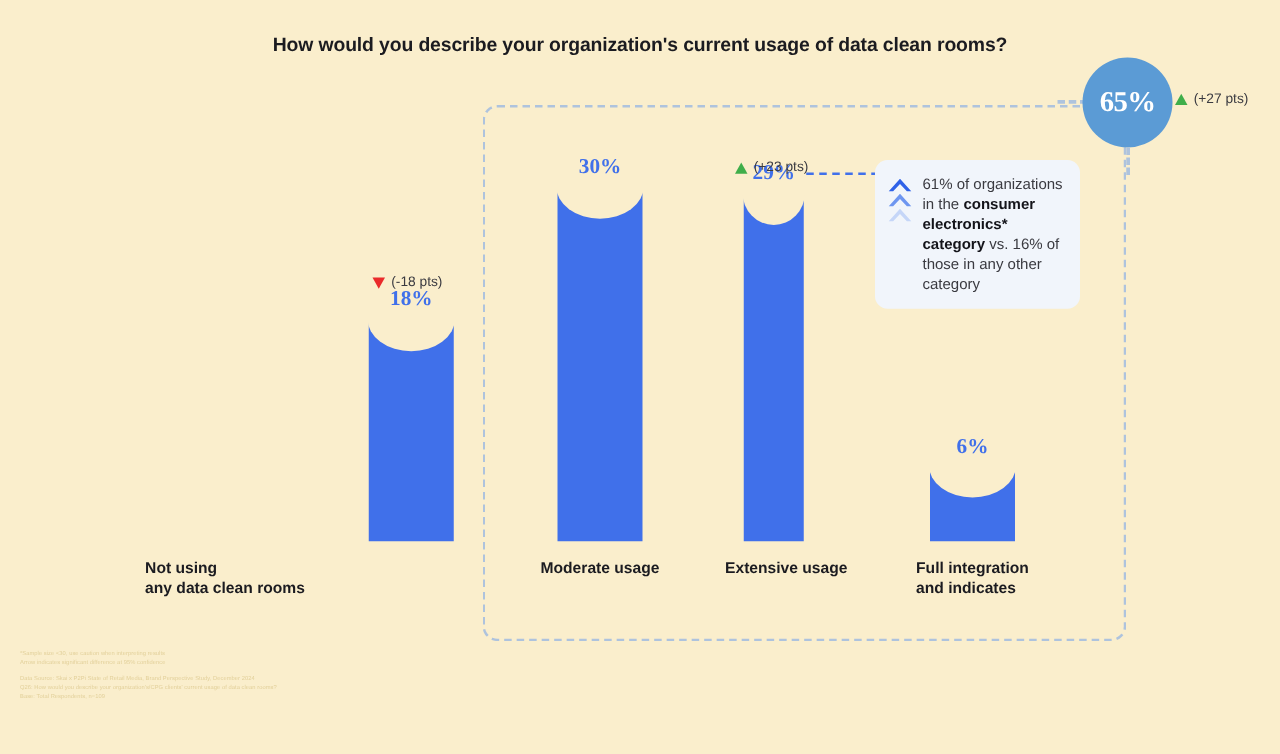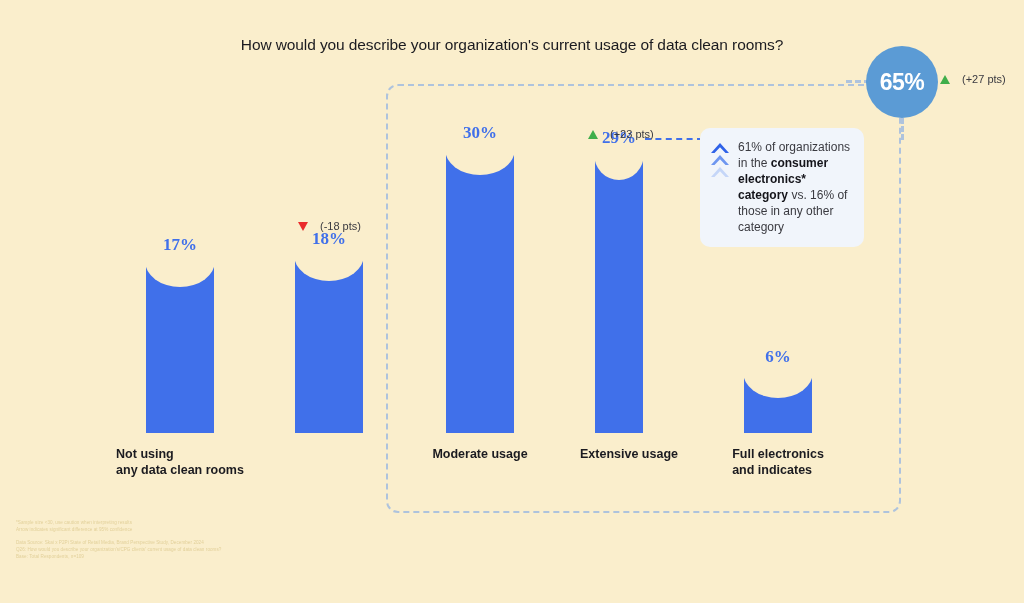--- a/index.html
+++ b/index.html
@@ -8,23 +8,22 @@
     background:#FAEECC;
     font-family:"Liberation Sans", sans-serif;
     -webkit-font-smoothing:antialiased;
   }
   .stage{position:absolute;inset:0;}
 
   
   .title{
     position:absolute;left:0;right:0;top:28px;
     text-align:center;
-    font-size:15.5px;font-weight:normal;color:#1B1B20;
+    font-size:15.5px;font-weight:bold;color:#1B1B20;
     letter-spacing:-0.1px;
-    margin-top:8px;
   }
 
   
   .focus-region{
     position:absolute;left:386px;top:84px;width:515px;height:429px;
     border:2px dashed #AEC3DD;border-radius:12px;
     box-sizing:border-box;
   }
 
   
@@ -50,41 +49,41 @@
 
   .cat-label{
     position:absolute;left:50%;transform:translateX(-50%);
     text-align:left;
     font-size:12.5px;font-weight:bold;color:#1B1B20;
     line-height:1.28;white-space:nowrap;
   }
 
   
   .delta{
-    position:absolute;display:flex;align-items:center;gap:12px;
+    position:absolute;display:flex;align-items:center;gap:5px;
     font-size:11px;color:#3A3A40;white-space:nowrap;
   }
   .tri{width:0;height:0;}
   .tri.up{
     border-left:5.5px solid transparent;
     border-right:5.5px solid transparent;
     border-bottom:9px solid #3FAE4A;
   }
   .tri.down{
     border-left:5.5px solid transparent;
     border-right:5.5px solid transparent;
     border-top:9px solid #EA2B2B;
   }
 
   
   .bubble{
     position:absolute;left:866px;top:46px;width:72px;height:72px;
     border-radius:50%;background:#5B9BD5;
     display:flex;align-items:center;justify-content:center;
-    color:#FFFFFF;font-size:23px;font-weight:bold;letter-spacing:-0.5px;
+    color:#FFFFFF;font-size:23px;font-weight:bold;letter-spacing:-0.5px;font-family:Liberation Serif, serif;
   }
   .bubble-stem{
     position:absolute;left:901px;top:118px;width:0;height:22px;
     border-left:3px dashed #AEC3DD;
   }
   .bubble-lead{
     position:absolute;left:846px;top:80px;width:24px;height:0;
     border-top:3px dashed #AEC3DD;
   }
 
@@ -118,26 +117,20 @@
 <body>
 
 <div class="stage">
 
   <div class="title">How would you describe your organization's current usage of data clean rooms?</div>
 
   <div class="focus-region"></div>
 
   <div class="plot">
 
-    <div class="bar-col" style="left:146px;top:262px;width:68px;height:171px;">
-      <div class="bar-value" style="top:-27px;">17%</div>
-      <div class="bar" style="height:171px;">
-        <div class="notch"></div>
-      </div>
-    </div>
     <div class="cat-label" style="left:180px;top:446px;">
       <div>Not using</div>
       <div>any data clean rooms</div>
     </div>
 
     <div class="bar-col" style="left:295px;top:256px;width:68px;height:177px;">
       <div class="bar-value" style="top:-27px;">18%</div>
       <div class="bar" style="height:177px;">
         <div class="notch"></div>
       </div>
@@ -171,21 +164,21 @@
       <span>(+23 pts)</span>
     </div>
 
     <div class="bar-col" style="left:744px;top:373px;width:68px;height:60px;">
       <div class="bar-value" style="top:-26px;">6%</div>
       <div class="bar" style="height:60px;">
         <div class="notch"></div>
       </div>
     </div>
     <div class="cat-label" style="left:778px;top:446px;">
-      <div>Full electronics</div>
+      <div>Full integration</div>
       <div>and indicates</div>
     </div>
 
   </div>
 
   <div class="bubble-lead"></div>
   <div class="bubble">
     <span>65%</span>
   </div>
   <div class="bubble-stem"></div>

